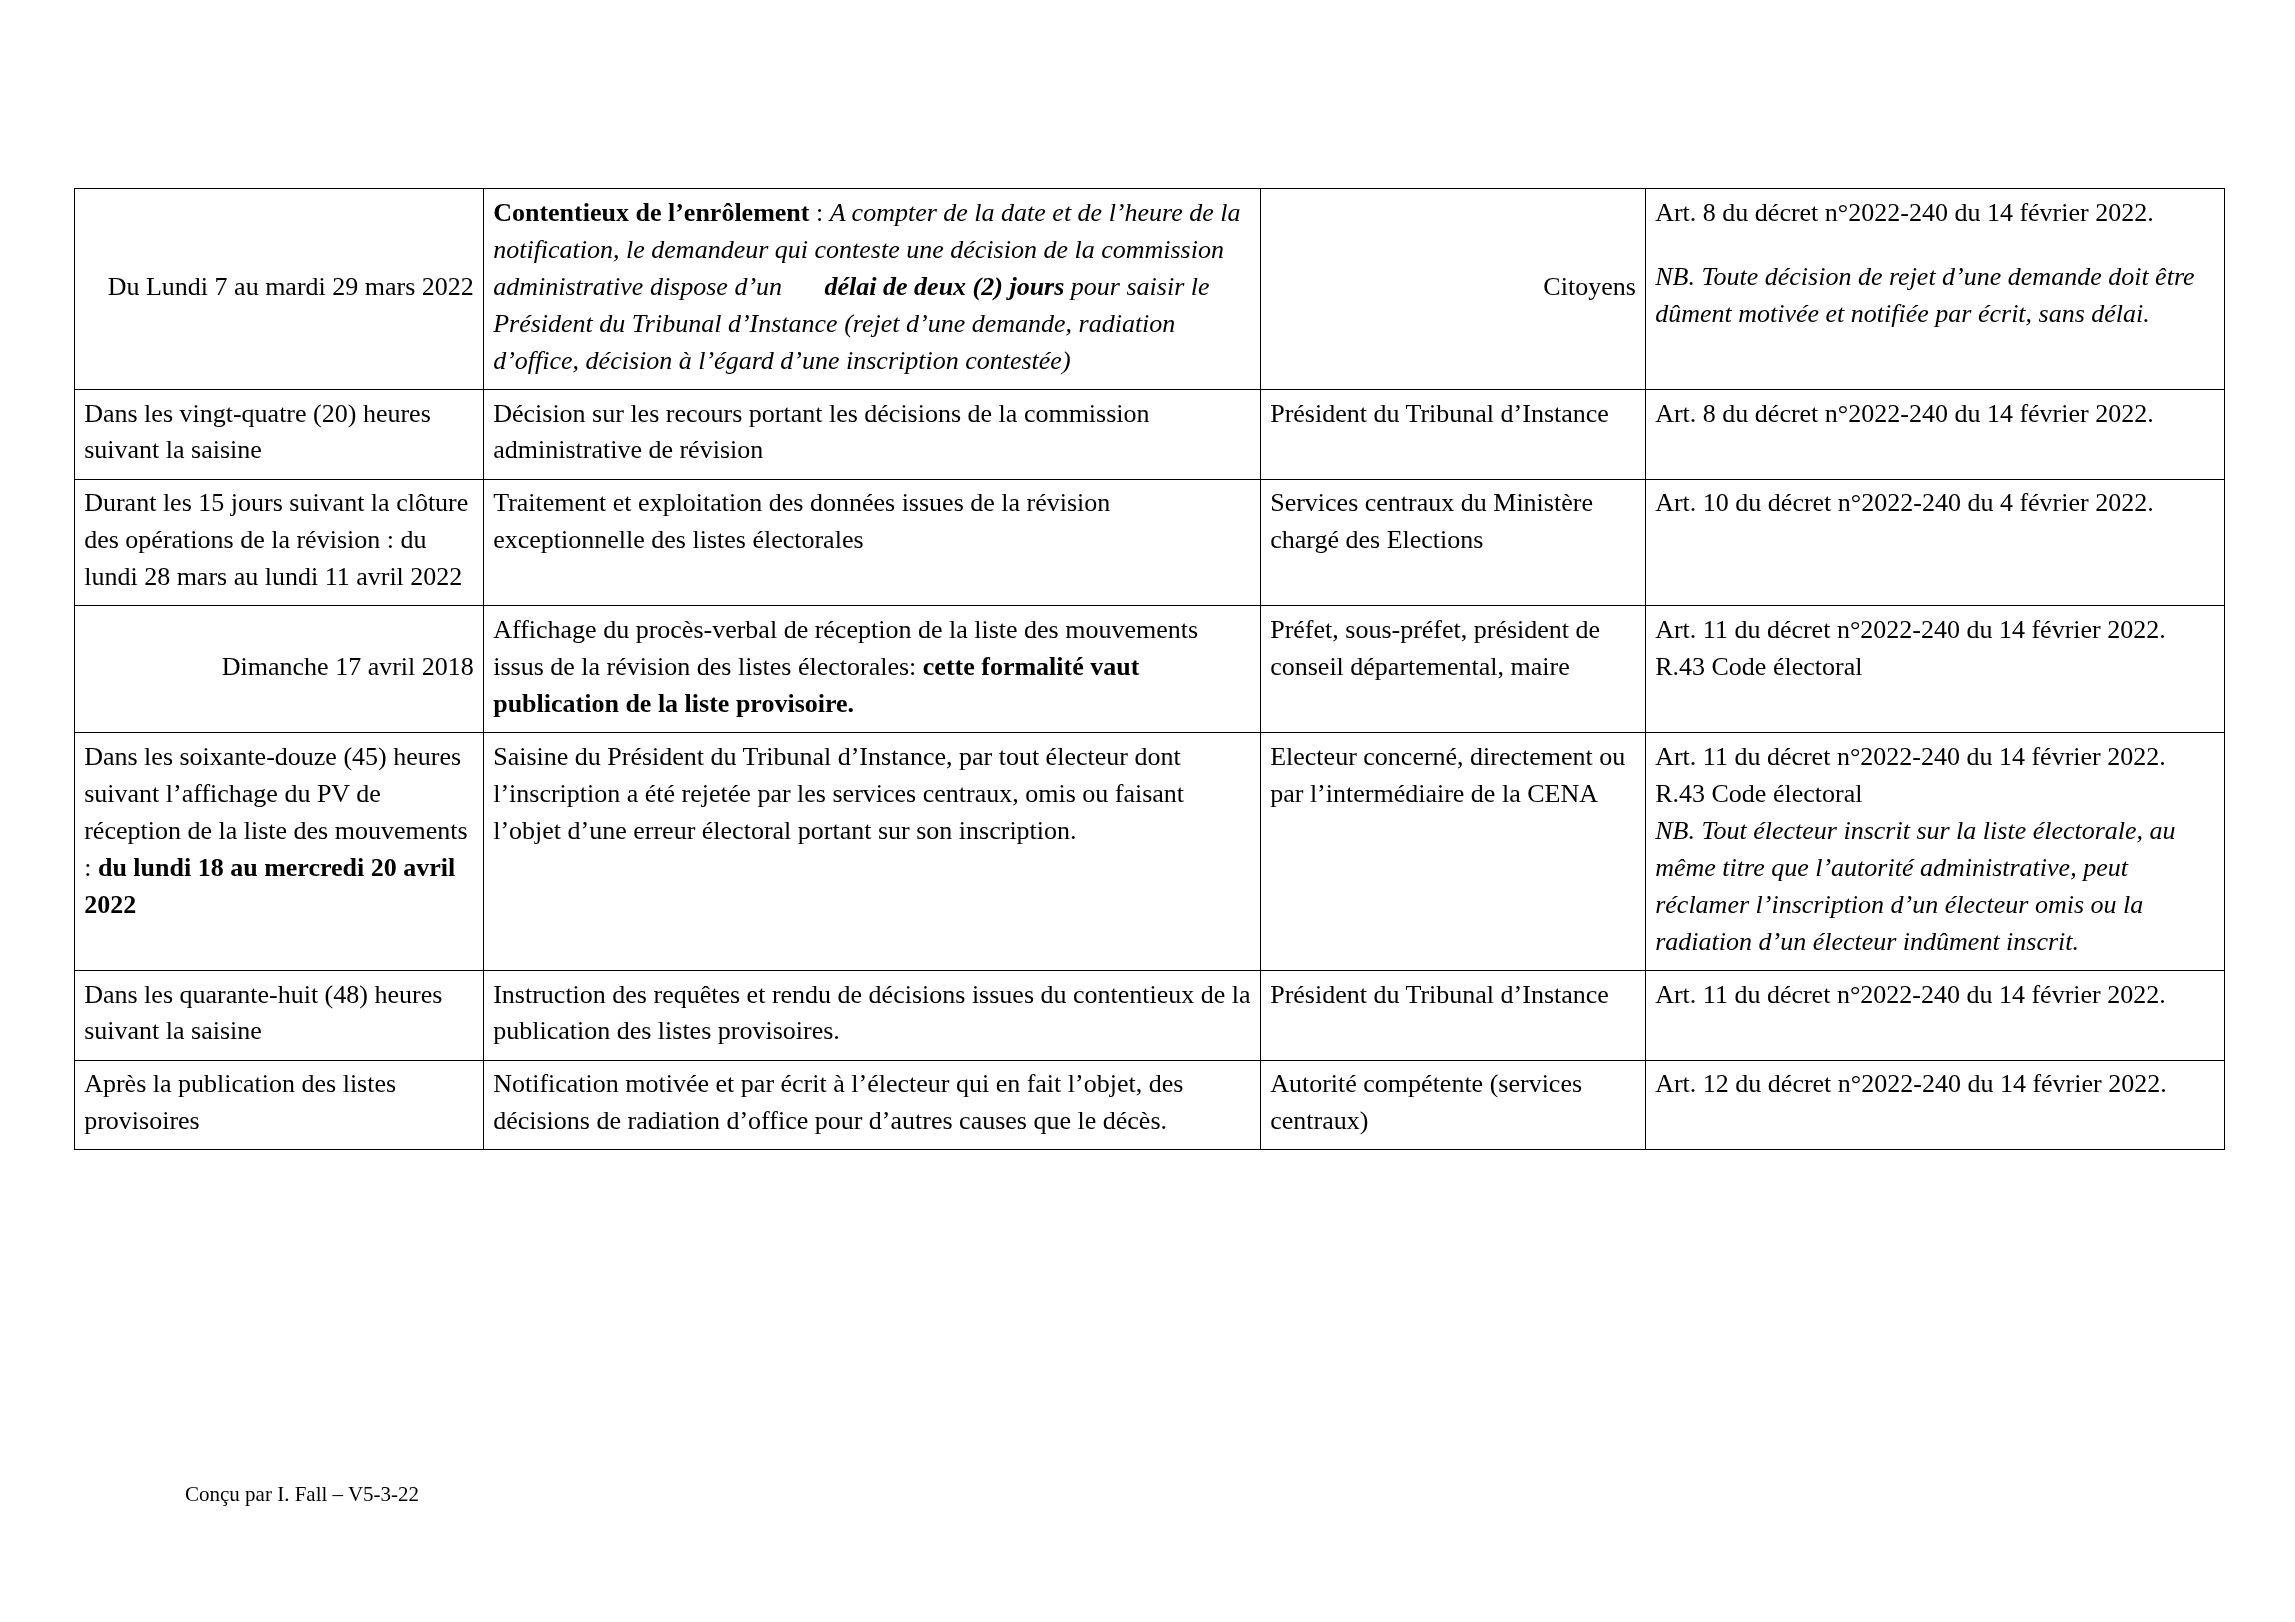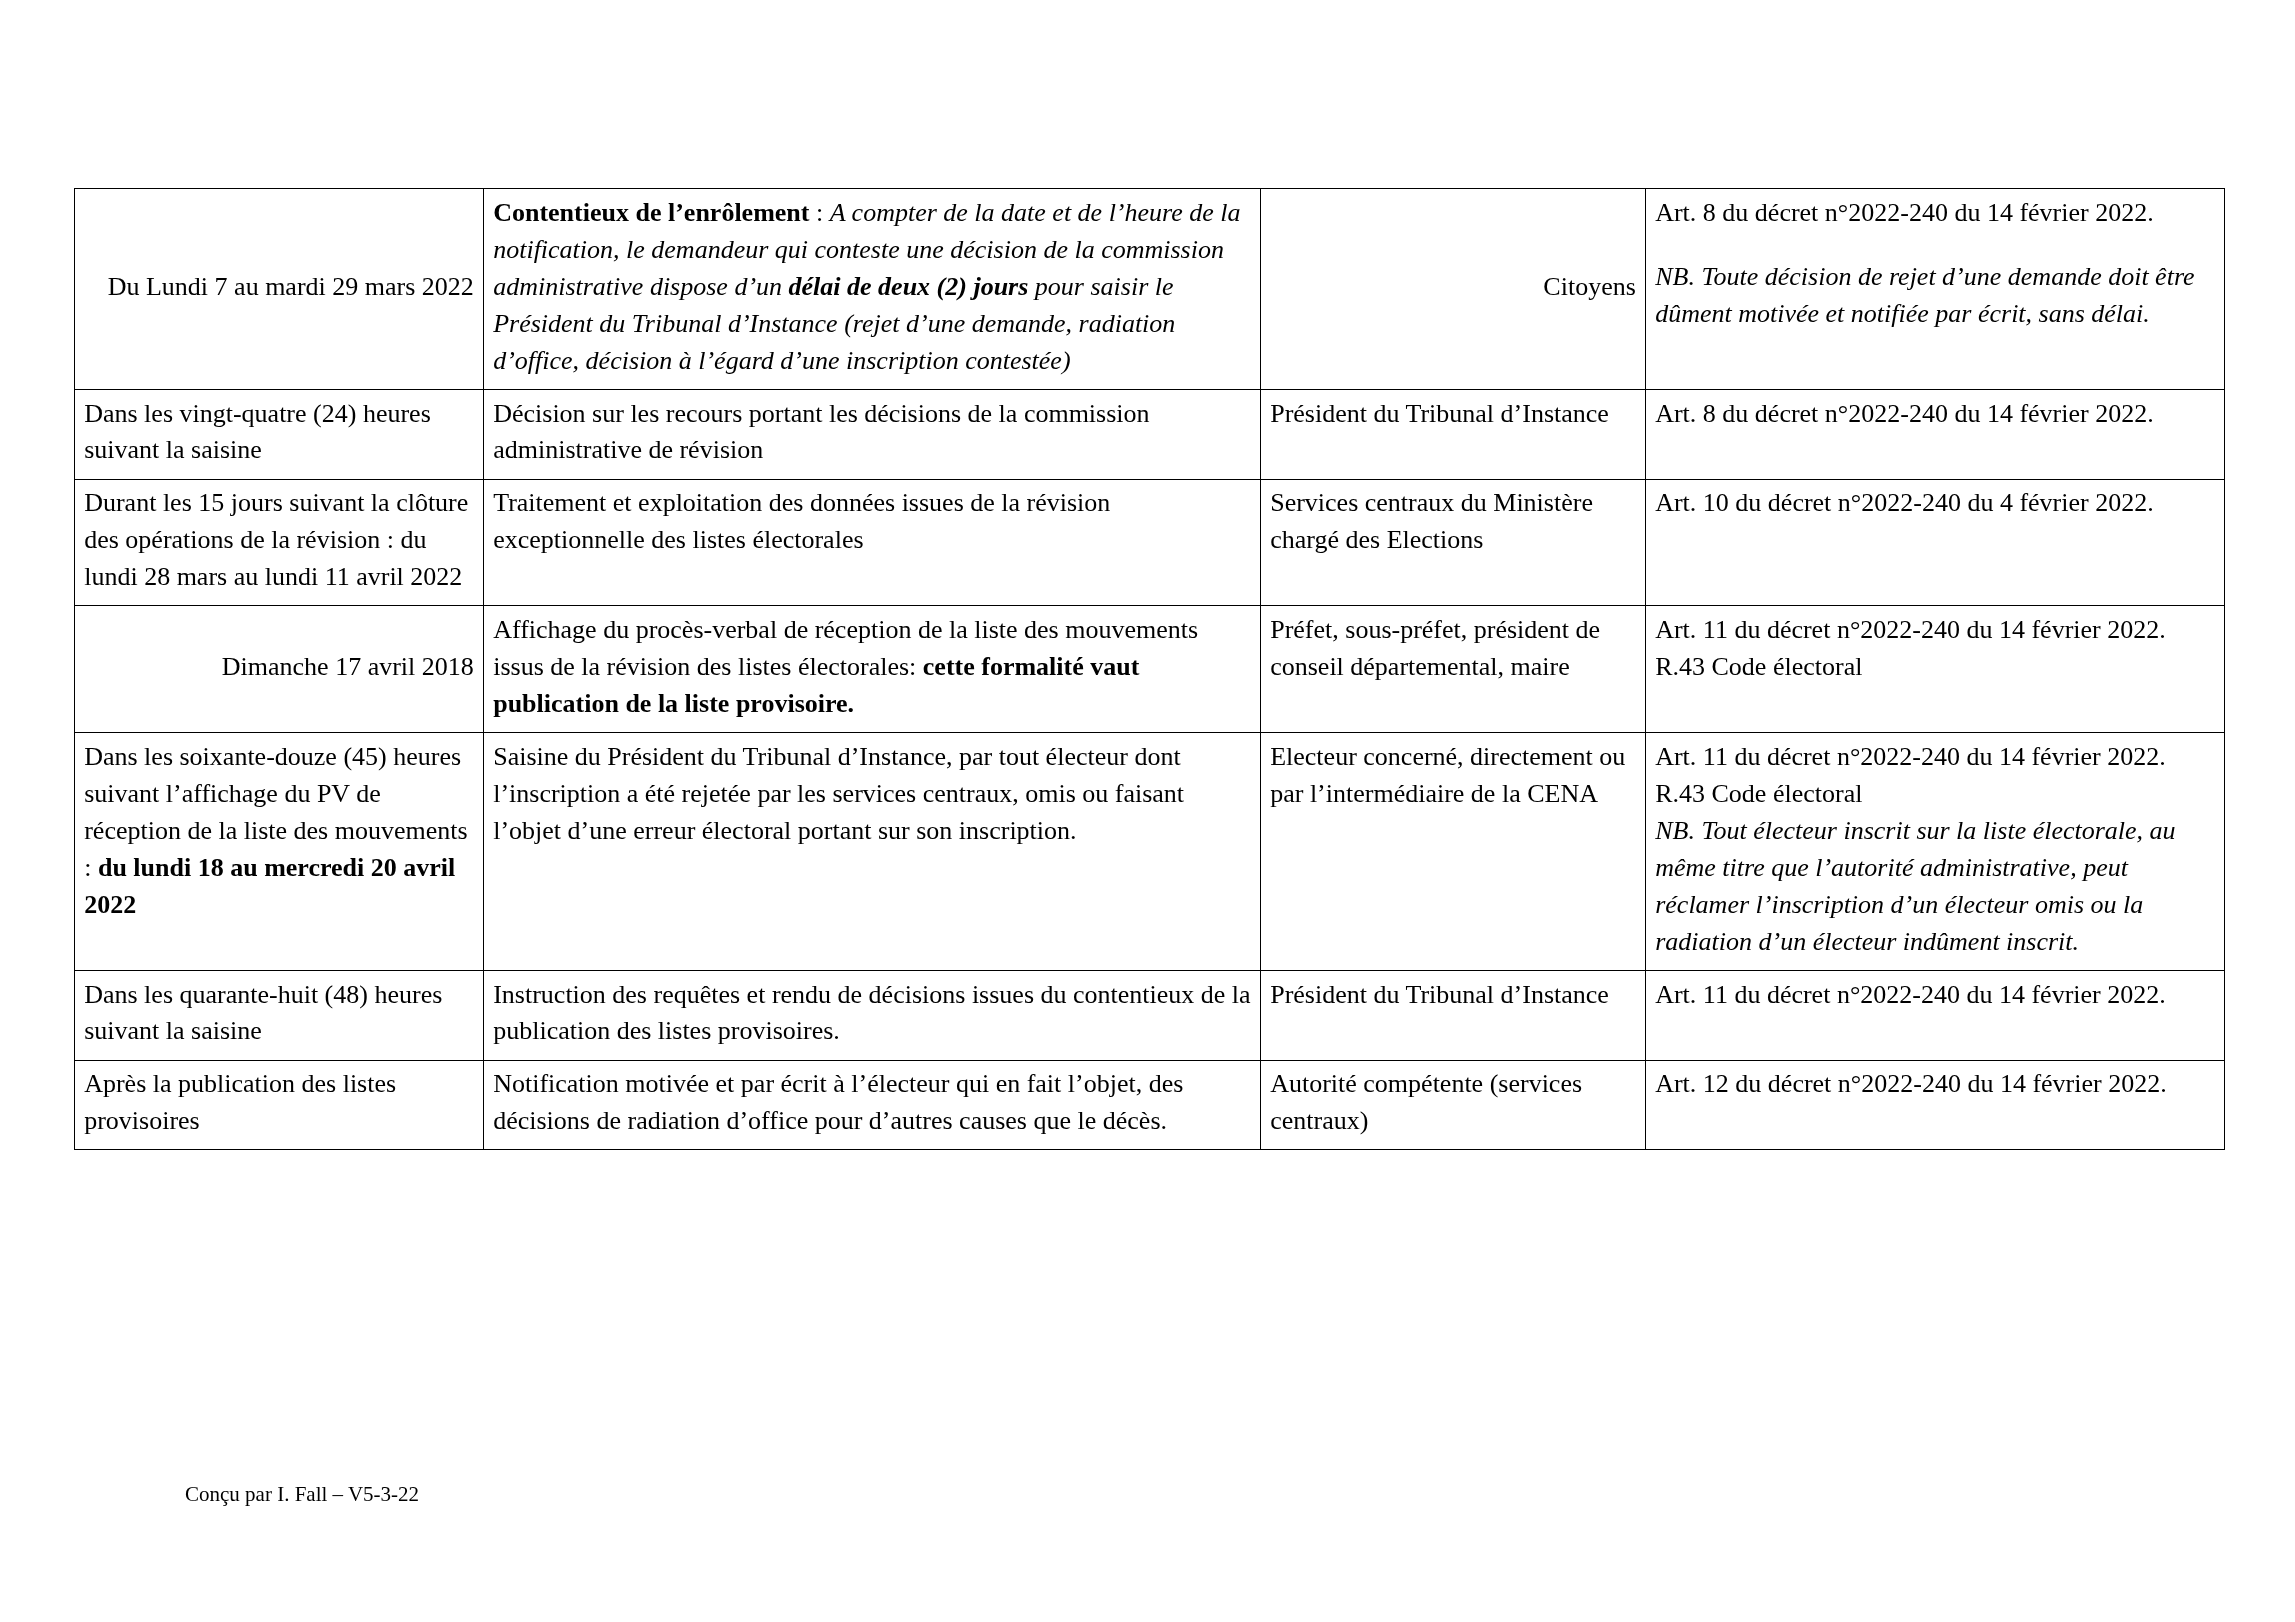--- a/index.html
+++ b/index.html
@@ -42,21 +42,21 @@
     text-align: right;
   }
   col.c1 { width: 409px; }
   col.c2 { width: 777px; }
   col.c3 { width: 385px; }
   col.c4 { width: 579px; }
 
   .cell-text { display: block; }
   .b { font-weight: bold; text-align: center; }
   .i { font-style: italic; }
-  .bi { font-weight: bold; font-style: italic; }
+  .bi { font-weight: bold; font-style: italic; margin-left: 36px; }
   .spacer { display: block; height: 27.5px; }
 
   .footer-note {
     position: absolute;
     left: 185px;
     top: 1481px;
     font-size: 21px;
     line-height: 1.3;
     white-space: nowrap;
   }
@@ -87,21 +87,21 @@
         </td>
         <td>
           <span class="cell-text">Art. 8 du décret n°2022-240 du 14 février 2022.</span>
           <span class="spacer"></span>
           <span class="cell-text i">NB. Toute décision de rejet d’une demande doit être dûment motivée et notifiée par écrit, sans délai.</span>
         </td>
       </tr>
 
       <tr>
         <td>
-          <span class="cell-text">Dans les vingt-quatre (24) heures suivant la saisine</span>
+          <span class="cell-text">Dans les vingt-quatre (20) heures suivant la saisine</span>
         </td>
         <td>
           <span class="cell-text">Décision sur les recours portant les décisions de la commission administrative de révision</span>
         </td>
         <td>
           <span class="cell-text">Président du Tribunal d’Instance</span>
         </td>
         <td>
           <span class="cell-text">Art. 8 du décret n°2022-240 du 14 février 2022.</span>
         </td>

